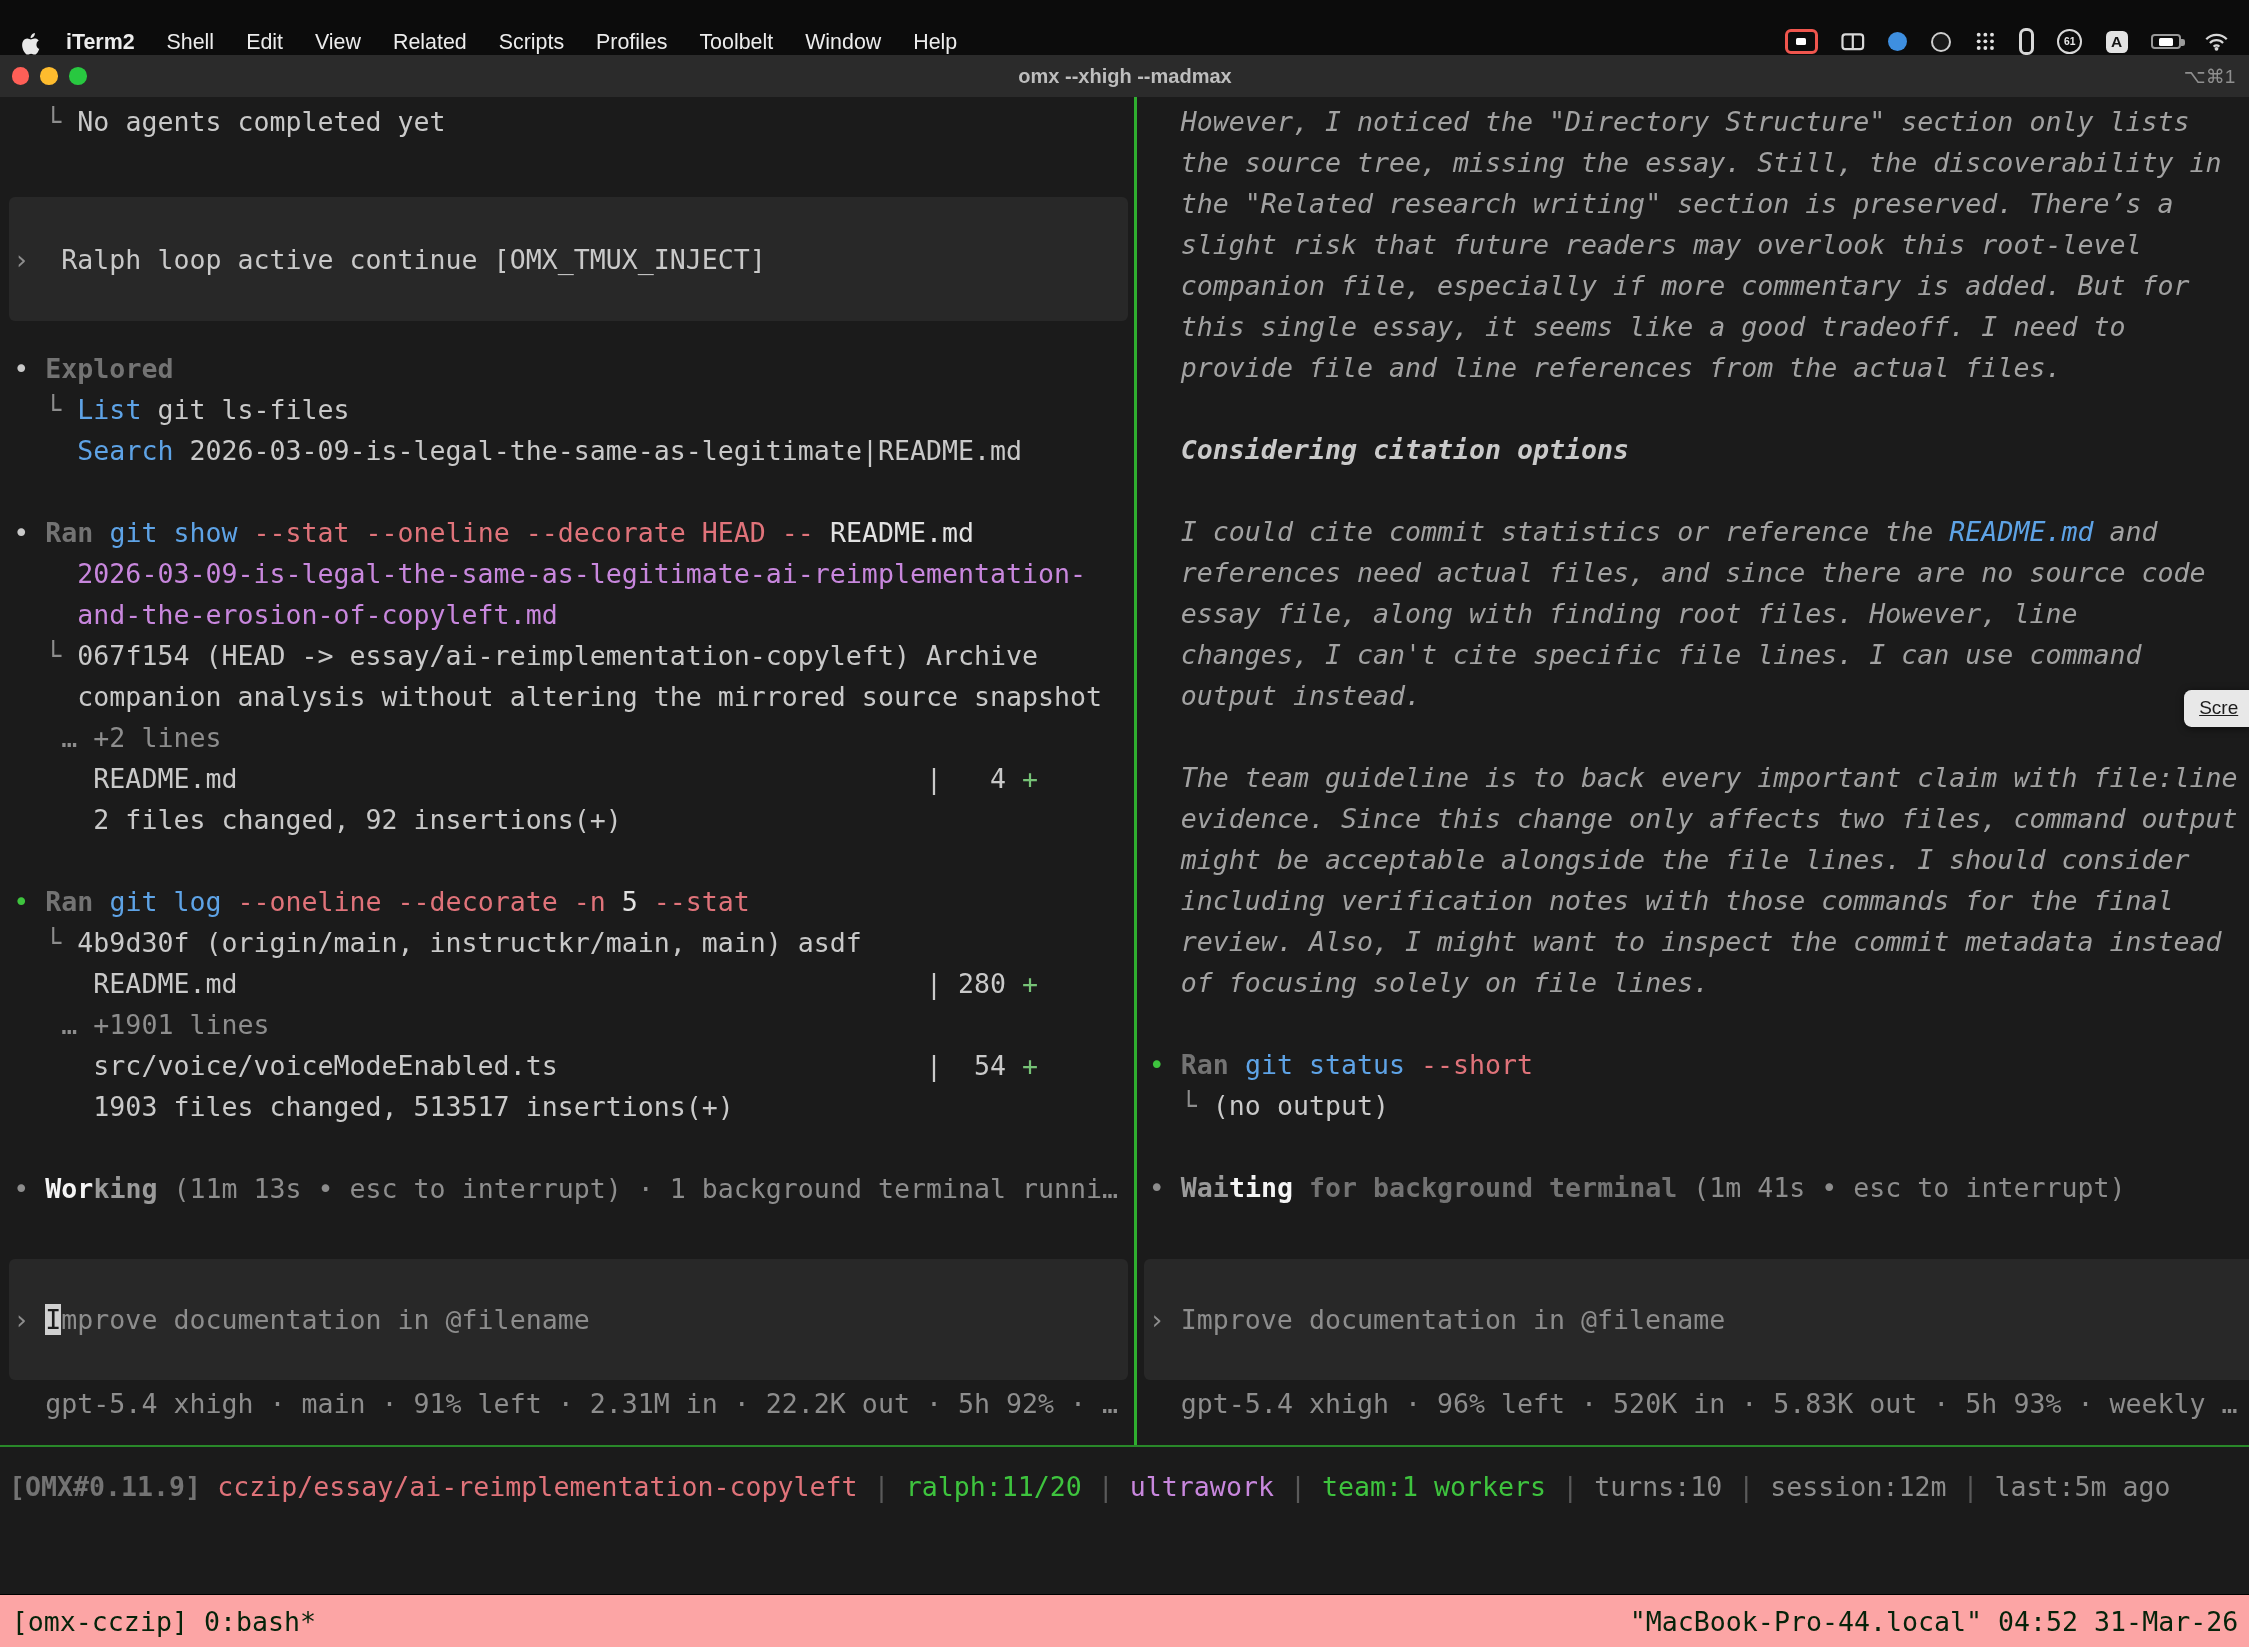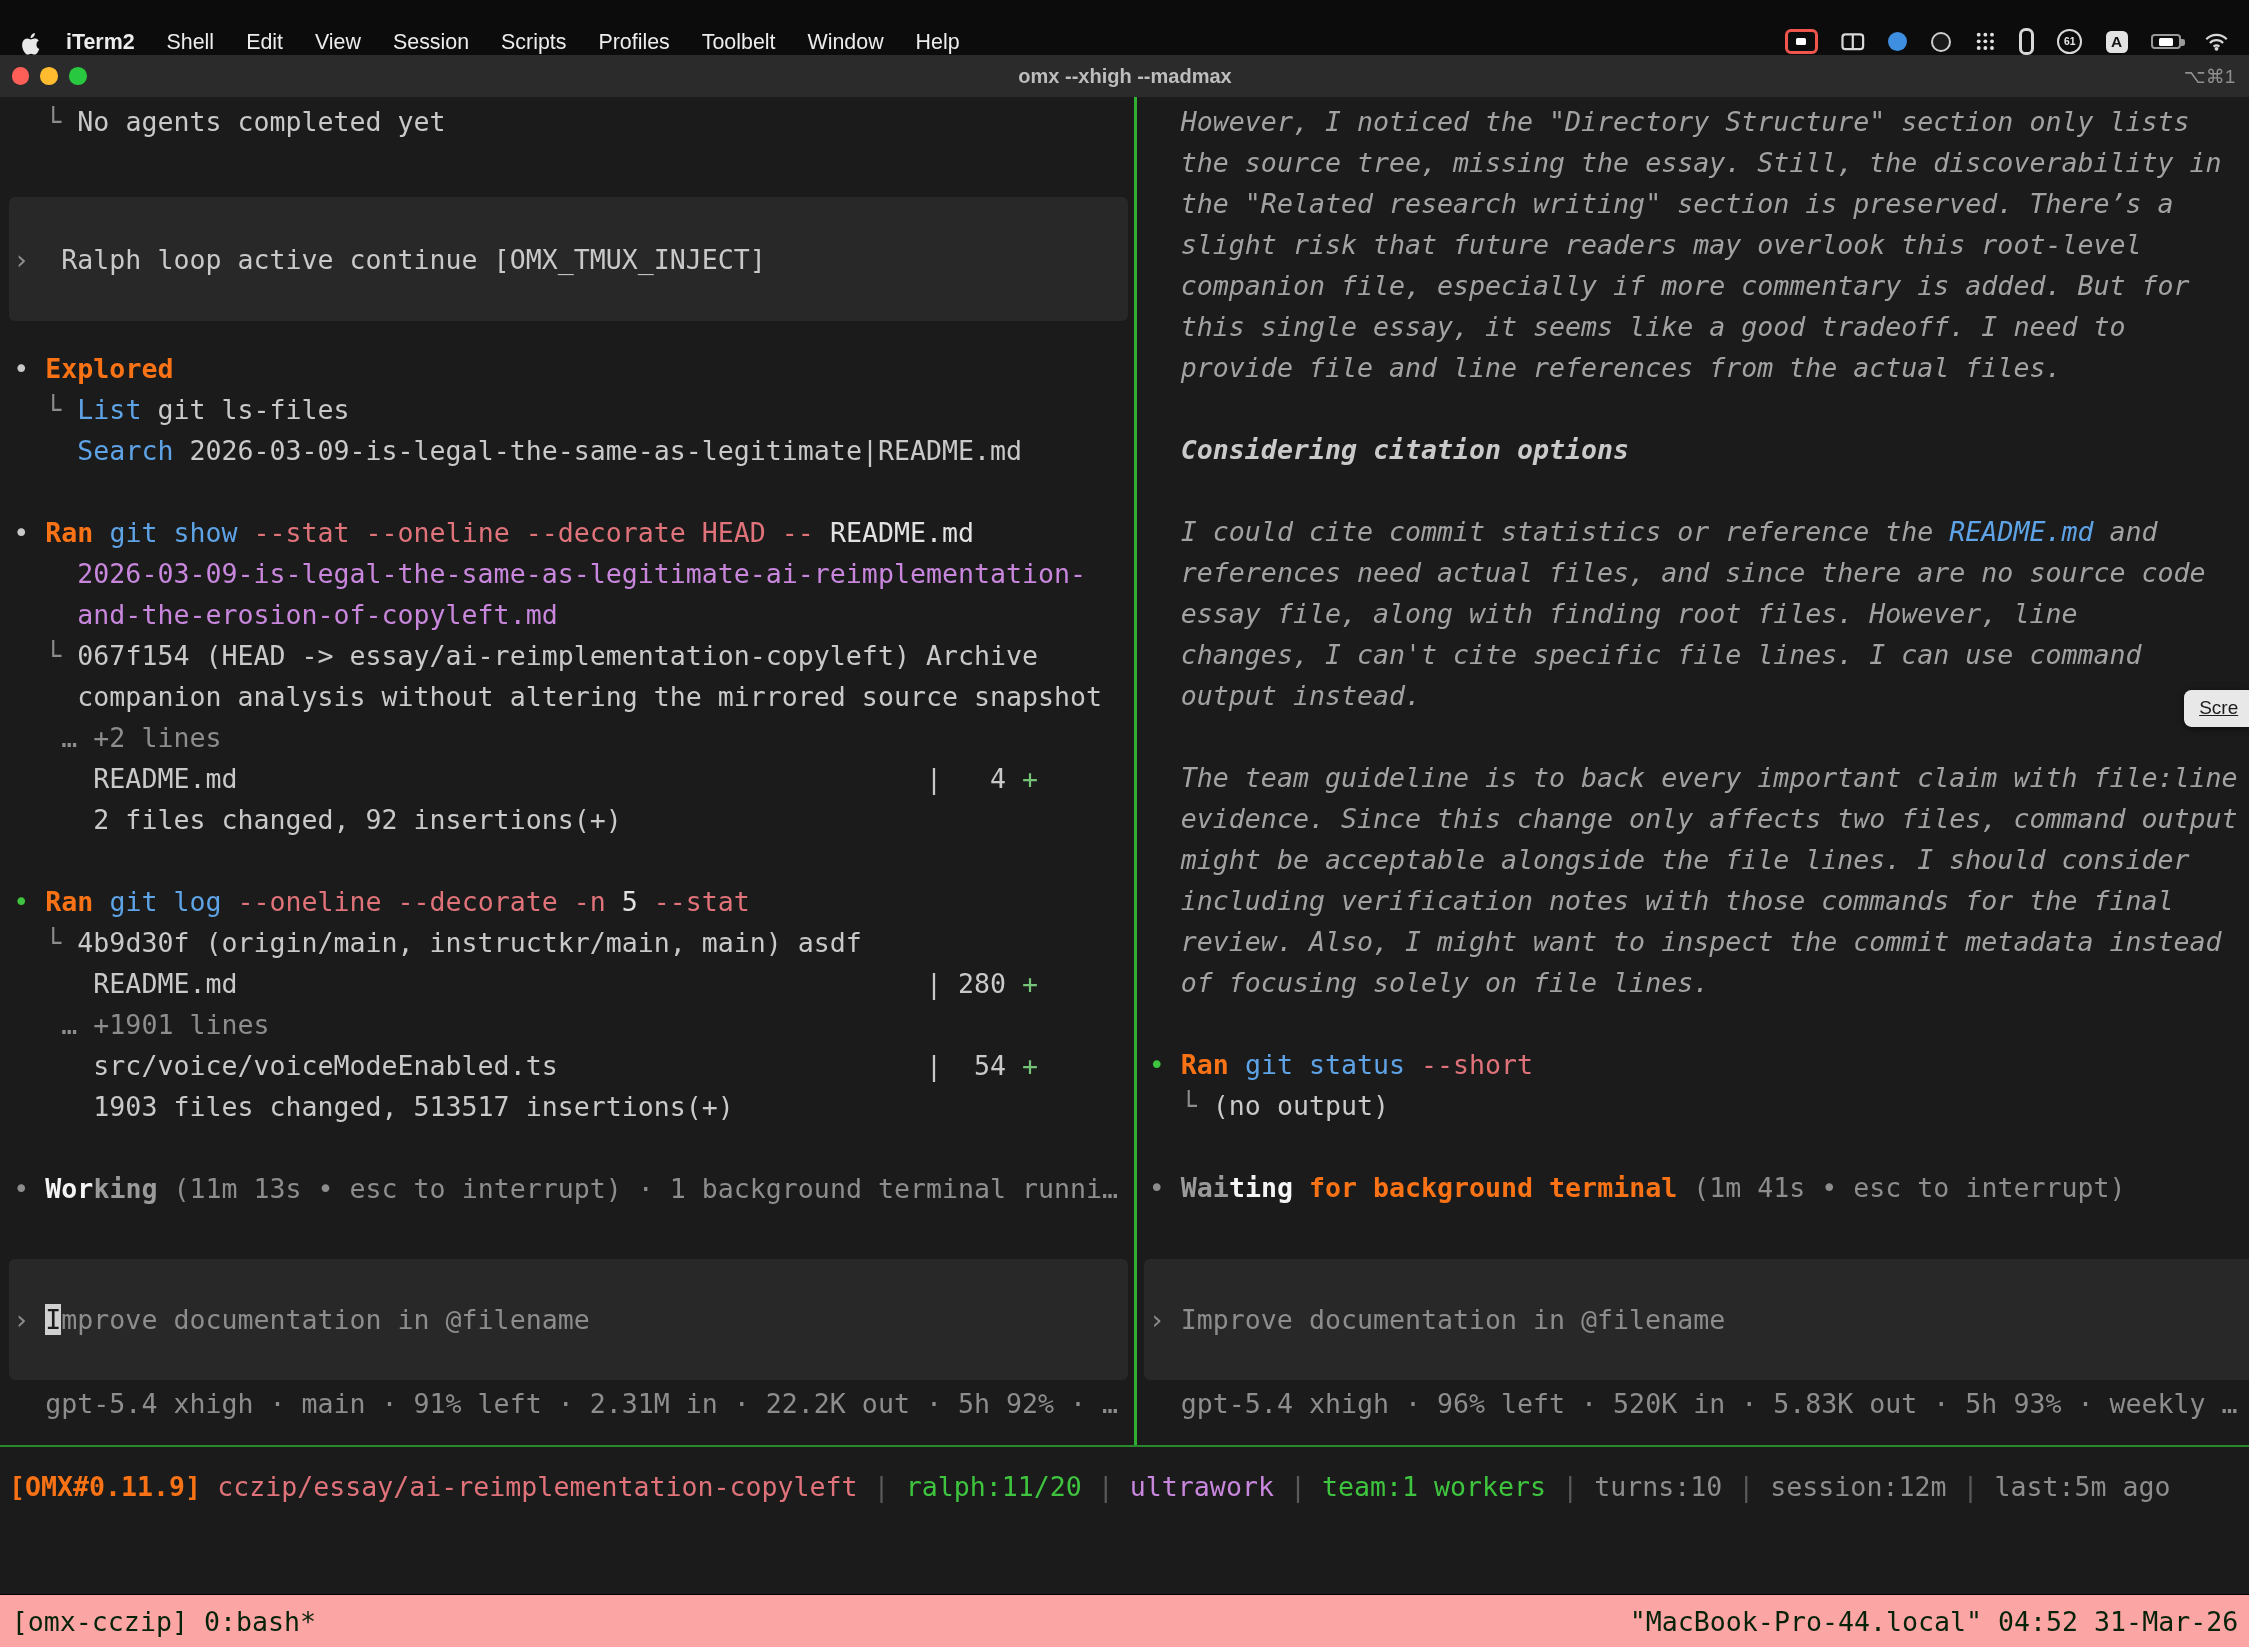--- a/index.html
+++ b/index.html
@@ -50,21 +50,21 @@
   .input-box-right{left:7.4px;right:0;top:1162px;height:121px;border-radius:5.9px 0 0 5.9px;}
   .statusrow{top:1286px;}
   .omxline{top:1369px;left:0;right:0;}
   .tooltip{position:absolute;top:593px;right:0;background:#e8e8e8;color:#1c1c1c;font:400 19px "Liberation Sans",sans-serif;padding:7.4px 11.8px 7.4px 14.8px;border-radius:7.4px 0 0 7.4px;box-shadow:0 1.5px 7.4px rgba(0,0,0,.5);text-decoration:underline;}
 
   
   .s-fg{color:#c9c9c9;}
   .s-lt{color:#e2e2e2;}
   .s-dim{color:#8d8d8d;}
   .s-dim2{color:#5a5a5a;}
-  .s-w{color:#f97316;font-weight:700;}
+  .s-w{color:#737373;font-weight:700;}
   .s-blue{color:#5ea3e6;}
   .s-red{color:#e0737a;}
   .s-mag{color:#c887dd;}
   .s-grn{color:#3ec43e;}
   .s-grnplus{color:#76c276;}
   .s-it{font-style:italic;color:#a2a2a2;}
   .s-itb{font-style:italic;font-weight:700;color:#cacaca;}
   .s-itblue{font-style:italic;color:#5ea3e6;}
   .s-cur{background:#d0d0d0;color:#1b1b1b;}
   .s-wsh{color:#f5f5f5;font-weight:700;}
@@ -81,21 +81,21 @@
   <div class="menubar">
     <span class="apple">
       <svg width="19" height="22" viewBox="0 0 17 20">
           <path fill="#e8e8e8" d="M13.9 10.6c0-2.4 2-3.6 2.1-3.7-1.1-1.7-2.9-1.9-3.5-1.9-1.5-.2-2.9.9-3.7.9-.8 0-1.9-.9-3.2-.9C4 5 2.5 6 1.7 7.4c-1.7 3-.4 7.4 1.2 9.8.8 1.2 1.7 2.5 3 2.4 1.2 0 1.7-.8 3.1-.8s1.9.8 3.2.8c1.3 0 2.2-1.2 3-2.4.9-1.4 1.3-2.7 1.3-2.8-.1 0-2.6-1-2.6-3.8zM11.5 3.1c.7-.8 1.1-1.9 1-3.1-1 0-2.2.7-2.9 1.5-.6.7-1.2 1.9-1 3 1.1.1 2.2-.6 2.9-1.4z"></path>
         </svg>
     </span>
     <span class="mi mi-bold">iTerm2</span>
     <span class="mi">Shell</span>
     <span class="mi">Edit</span>
     <span class="mi">View</span>
-    <span class="mi">Session</span>
+    <span class="mi">Related</span>
     <span class="mi">Scripts</span>
     <span class="mi">Profiles</span>
     <span class="mi">Toolbelt</span>
     <span class="mi">Window</span>
     <span class="mi">Help</span>
 
     <div class="mb-icons">
       <span class="icon rec">
           <span class="rec-in"></span>
         </span>

